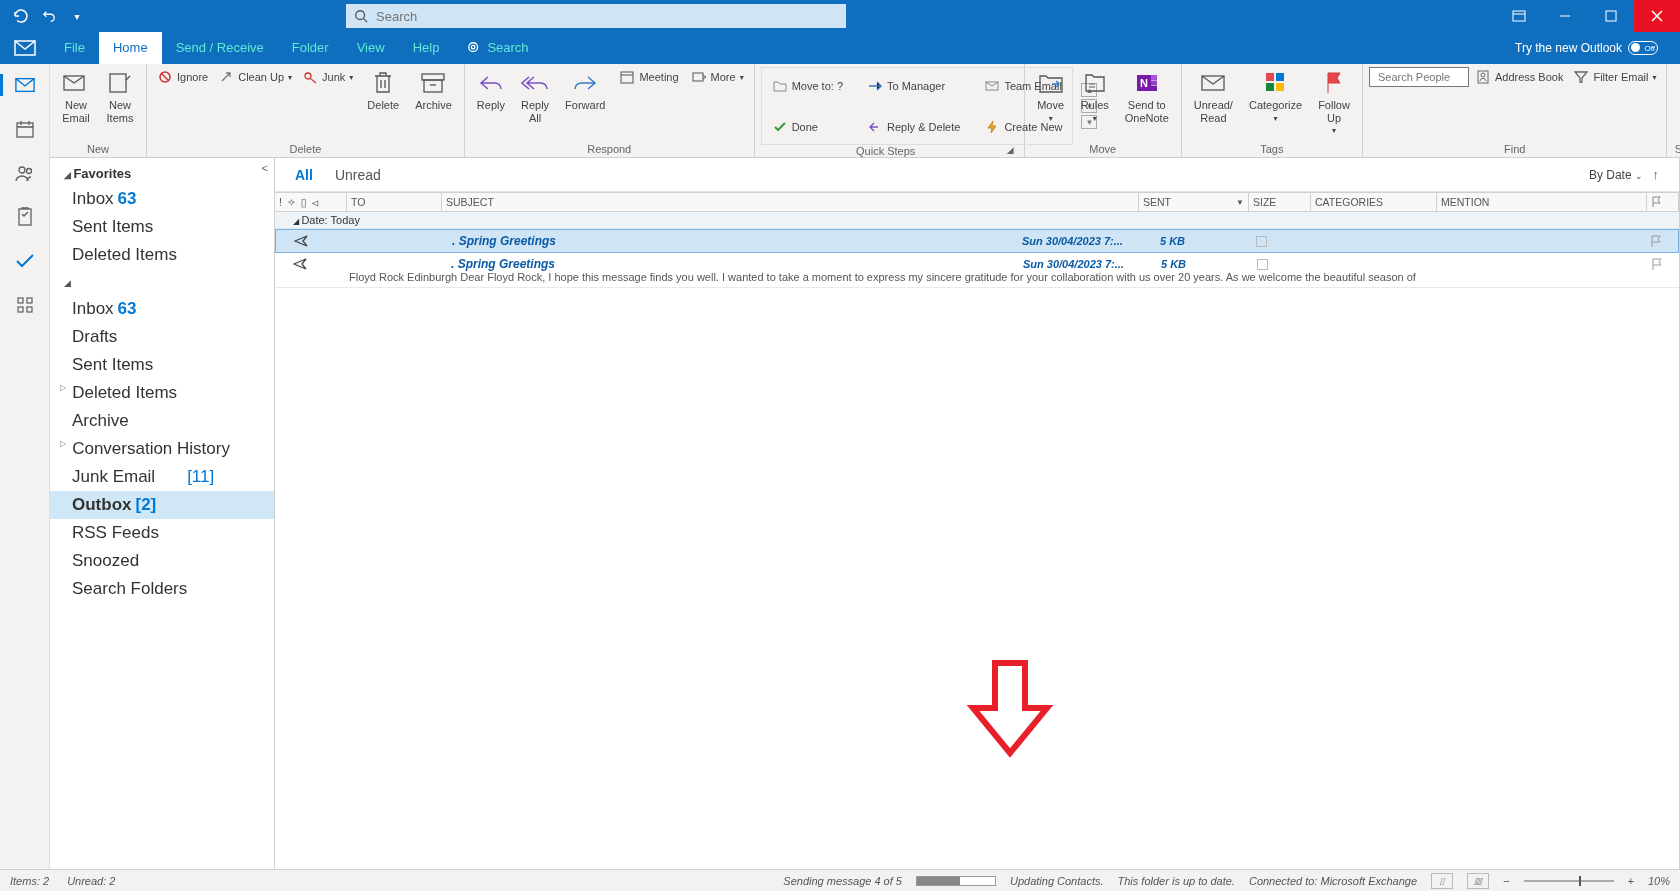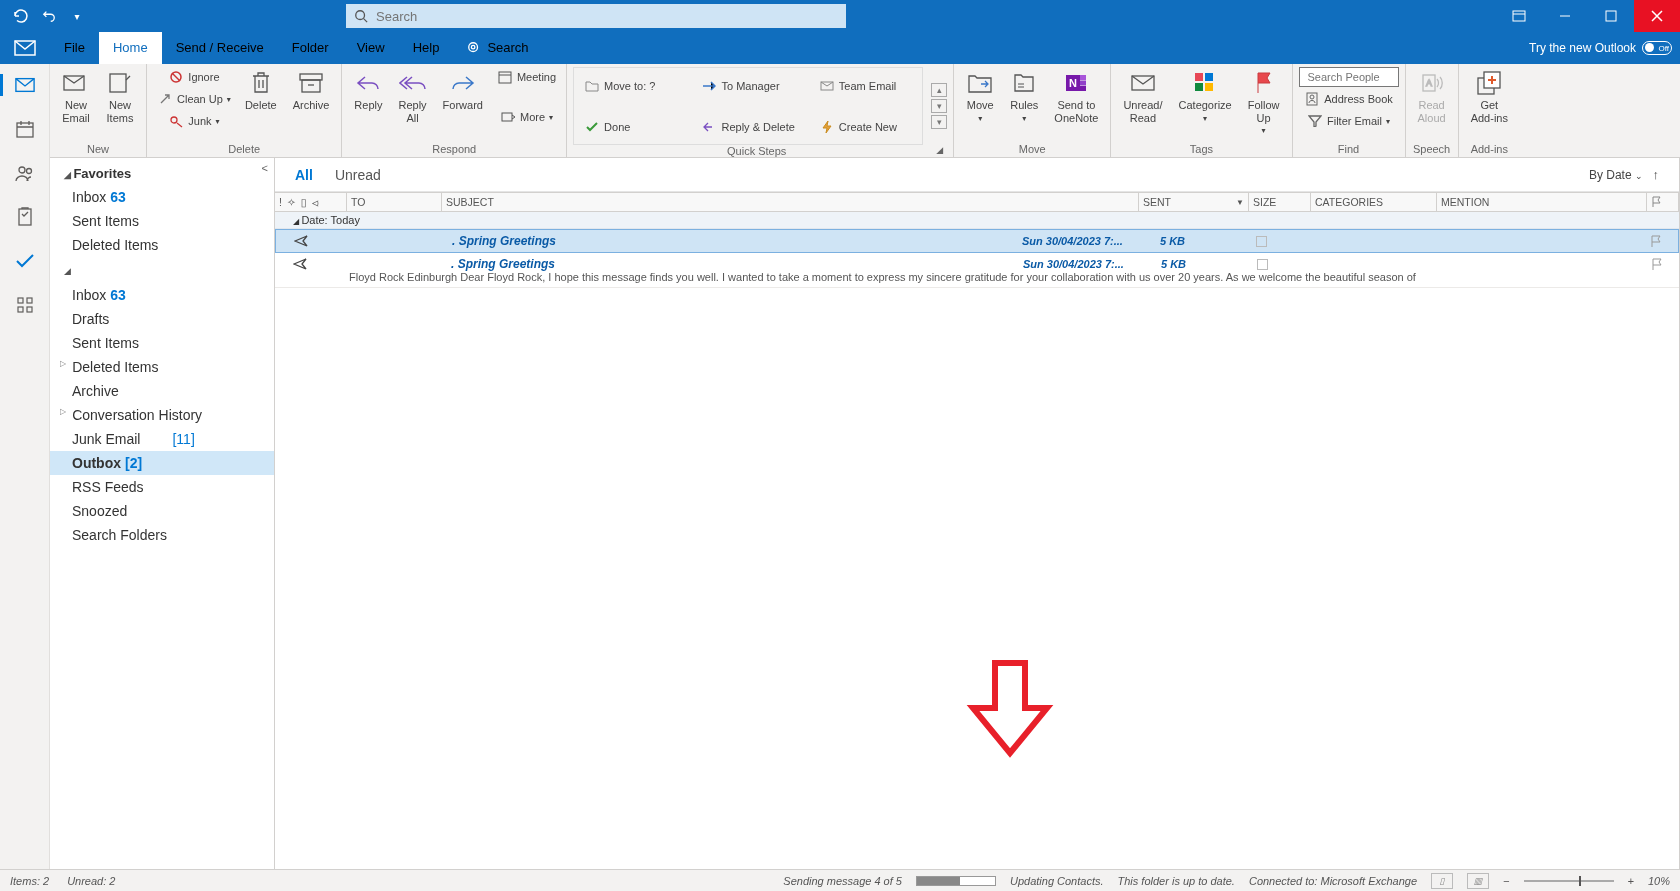--- a/index.html
+++ b/index.html
@@ -7,49 +7,49 @@
 .titlebar { height: 32px; background: #106ebe; display: flex; align-items: center; }
 .tb-left { display: flex; align-items: center; gap: 10px; padding-left: 12px; }
 .tb-icon { color: #fff; width: 18px; height: 18px; display: flex; align-items: center; justify-content: center; }
 .searchbar { margin-left: 260px; width: 500px; height: 24px; background: #cfe4f5; display: flex; align-items: center; padding: 0 8px; gap: 8px; }
 .searchbar input { border: none; background: transparent; width: 100%; font-size: 13px; outline: none; color: #444; }
 .tb-right { margin-left: auto; display: flex; align-items: center; height: 100%; }
 .winbtn { width: 46px; height: 32px; display: flex; align-items: center; justify-content: center; color: #fff; }
 .winbtn.close { background: #e81123; }
 .tabbar { height: 32px; background: #106ebe; display: flex; align-items: center; }
 .leftbar-spacer { width: 50px; height: 32px; display: flex; align-items: center; justify-content: center; }
-.tab { padding: 0 14px; height: 32px; line-height: 32px; color: #000000; font-size: 13px; }
+.tab { padding: 0 14px; height: 32px; line-height: 32px; color: #5eead4; font-size: 13px; }
 .tab.active { background: #fff; color: #106ebe; }
-.tryoutlook { margin-left: auto; color: #fff; font-size: 12px; display: flex; align-items: center; gap: 6px; padding-right: 8px; justify-content: flex-end; }
+.tryoutlook { margin-left: auto; color: #fff; font-size: 12px; display: flex; align-items: center; gap: 6px; padding-right: 22px; justify-content: flex-end; }
 .toggle { width: 30px; height: 14px; border: 1px solid #fff; border-radius: 8px; position: relative; font-size: 8px; display:flex; align-items:center; justify-content:flex-end; padding-right:2px;}
 .toggle::before { content: ""; position: absolute; left: 2px; top: 1px; width: 9px; height: 9px; background: #fff; border-radius: 50%; }
 .body-row { display: flex; flex: 1; min-height: 0; }
 .leftbar { width: 50px; background: #f3f2f1; border-right: 1px solid #e1dfdd; display: flex; flex-direction: column; align-items: center; padding-top: 10px; gap: 22px; }
 .leftbar .lb-icon { width: 22px; height: 22px; display: flex; align-items: center; justify-content: center; color: #605e5c; }
 .leftbar .lb-icon.active { color: #0078d4; border-left: 3px solid #0078d4; padding-right: 3px; width: 50px; }
 .ribbon { height: 94px; background: #f3f2f1; border-bottom: 1px solid #d2d0ce; display: flex; }
 .ribbon-group { border-right: 1px solid #d2d0ce; display: flex; flex-direction: column; padding: 3px 6px 0; }
 .ribbon-group-body { flex: 1; display: flex; align-items: flex-start; gap: 4px; }
 .ribbon-group-label { text-align: center; font-size: 11px; color: #666; padding-bottom: 2px; }
 .rbtn { display: flex; flex-direction: column; align-items: center; justify-content: flex-start; font-size: 11px; color: #444; padding: 2px 6px; text-align: center; line-height: 1.15; gap: 2px; }
 .rbtn .ic { width: 28px; height: 28px; display: flex; align-items: center; justify-content: center; }
-.rsmall-col { display: flex; flex-direction: column; gap: 2px; align-items: center; }
+.rsmall-col { display: flex; flex-direction: row; gap: 2px; align-items: center; }
 .rsmall { display: flex; align-items: center; gap: 4px; font-size: 11px; color: #444; padding: 2px 4px; white-space: nowrap; }
 .rsmall .sic { width: 16px; height: 16px; display: flex; align-items: center; justify-content: center; }
 .qsnav { display:flex; flex-direction:column; gap:2px; margin-left:4px; justify-content:center;}
 .qsnav div{ width:16px; height:14px; border:1px solid #aaa; font-size:9px; display:flex;align-items:center;justify-content:center;color:#777;}
 .search-people-input{ border:1px solid #777; height:20px; font-size:11px; padding:0 8px; width:100px; }
 .content { flex: 1; display: flex; min-height: 0; }
 .folderpane { width: 225px; border-right: 1px solid #d2d0ce; background: #fff; overflow: hidden; padding-top: 4px; position:relative;}
 .folderpane .collapse{ position:absolute; top:4px; right:6px; color:#666; font-size:11px;}
 .fav-header { font-weight: 600; font-size: 13px; padding: 4px 8px 4px 14px; color: #333; }
 .fav-header::before{content:"◢ "; font-size:9px; color:#555;}
 .acct-header{ font-size:12px; padding:6px 8px 6px 14px; color:#333;}
 .acct-header::before{content:"◢ "; font-size:9px; color:#555;}
-.folder-item { padding: 4px 8px 4px 22px; font-size: 14px; color: #333; display:flex; gap:4px;}
+.folder-item { padding: 4px 8px 4px 22px; font-size: 17px; color: #333; display:flex; gap:4px;}
 .folder-item .cnt { color: #0078d4; font-weight: 600; }
 .folder-item.selected { background: #d0e7f8; }
 .folder-item.bold{ font-weight:700;}
 .folder-item.sub::before{content:"▷ "; font-size:8px; color:#888; margin-left:-12px; margin-right:2px;}
 .msgpane { flex: 1; display: flex; flex-direction: column; border-right:1px solid #d2d0ce; }
 .filterbar { height: 34px; display: flex; align-items: center; padding: 0 20px; gap: 22px; border-bottom:1px solid #e5e5e5;}
 .filter-tab { font-size: 14px; color: #555; }
 .filter-tab.active { color: #0078d4; font-weight:600; }
 .filterbar .right { margin-left: auto; display:flex; align-items:center; gap:10px; color:#444;}
 .colheader { height: 20px; border-top:1px solid #d2d0ce; border-bottom:1px solid #d2d0ce; display:flex; align-items:center; font-size:10.5px; color:#555; background:#f8f8f8;}

